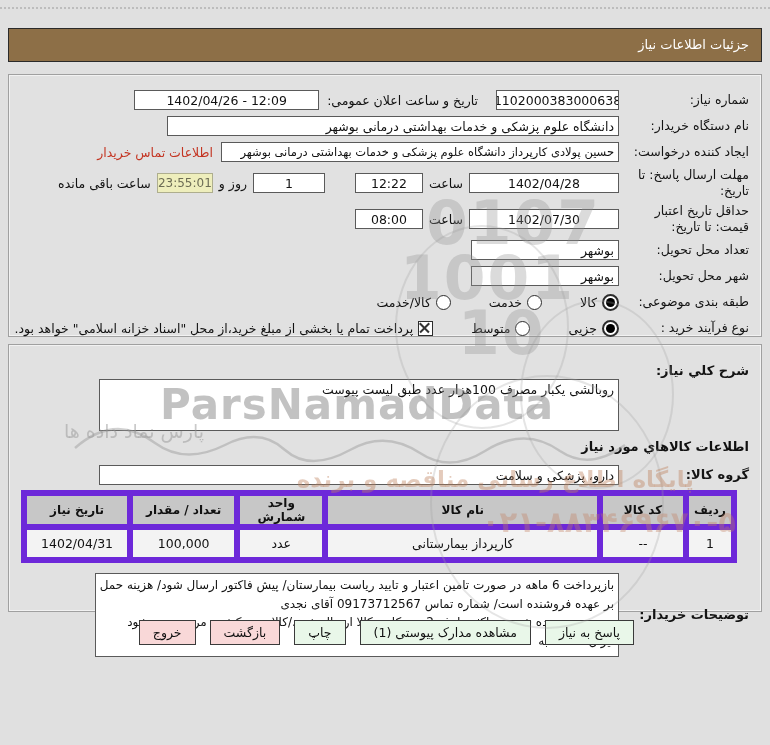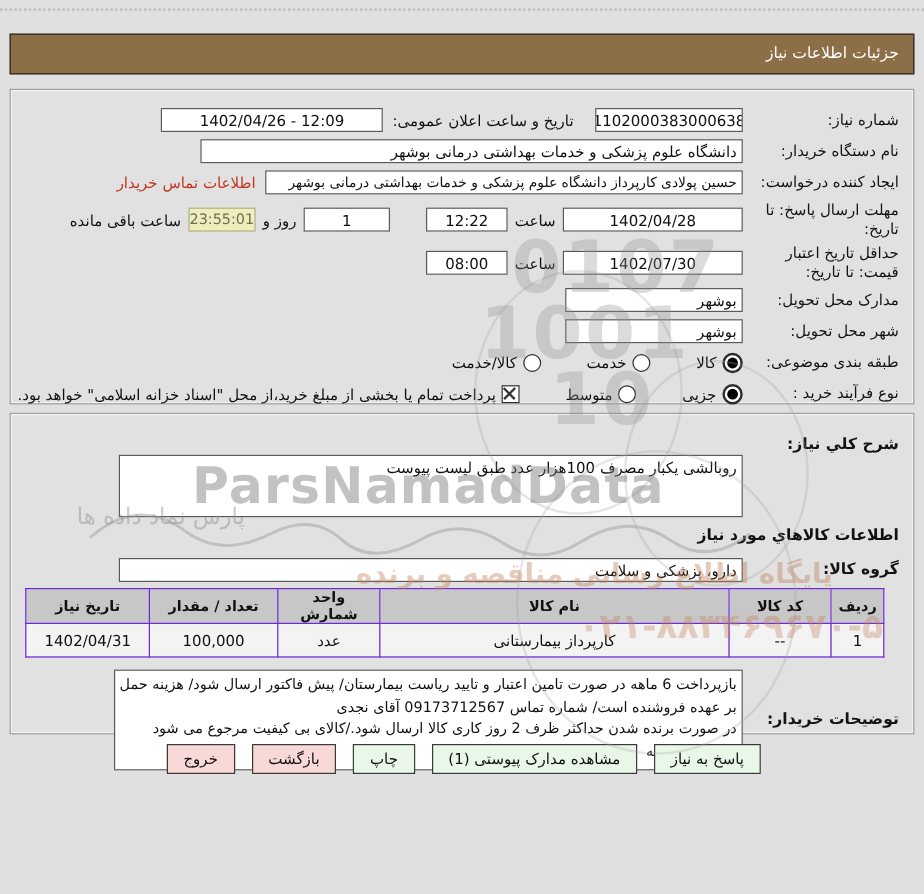--- a/index.html
+++ b/index.html
@@ -48,21 +48,21 @@
   .cb{flex:none;width:13px;height:13px;border:1px solid #2d2d2d;background:#fff;position:relative;margin-left:5px;}
   .cb::before,.cb::after{content:"";position:absolute;top:5px;left:-1px;width:13px;height:1.5px;background:#333;}
   .cb::before{transform:rotate(45deg);} .cb::after{transform:rotate(-45deg);}
   .longopt{font-size:12.5px;white-space:nowrap;}
   .descbox{width:520px;height:52px;align-items:flex-start;padding-top:2px;white-space:normal;margin-top:24px;}
   .heading{font-weight:bold;font-size:13px;margin:8px 0 10px 0;}
   .w520{width:520px}
   .notesbox{width:524px;height:84px;align-items:flex-start;white-space:normal;font-size:12px;line-height:1.55;display:block;padding:2px 4px;}
   .notesbox div{white-space:nowrap;overflow:hidden;}
   table.items{border-collapse:collapse;margin:4px 12px 10px auto;direction:rtl;}
-  table.items th,table.items td{border:1px solid #6d28d9;text-align:center;padding:0 3px;overflow:hidden;}
+  table.items th,table.items td{border:6px solid #6d28d9;text-align:center;padding:0 3px;overflow:hidden;}
   table.items th{background:#c7c7c7;font-size:12px;font-weight:bold;height:26px;}
   table.items td{background:#f3f3f3;font-size:12.5px;height:27px;}
   .ltrcell{direction:ltr;}
   .c1{width:37px}.c2{width:83px}.c3{width:300px}.c4{width:81px}.c5{width:103px}.c6{width:98px}
   .btns{position:absolute;top:620px;right:136px;display:flex;gap:14px;z-index:1;}
   .btn{
     height:25px;box-sizing:border-box;border:1px solid #3a3a3a;font-size:12.5px;
     display:flex;align-items:center;padding:0 13px;cursor:pointer;white-space:nowrap;
   }
   .btn.green{background:#e9f7e9;}
@@ -122,21 +122,21 @@
   </div>
 
   <div class="row" style="min-height:32px">
     <div class="lbl">حداقل تاریخ اعتبار قیمت: تا تاریخ:</div>
     <div class="box num w150">1402/07/30</div>
     <div class="mid">ساعت</div>
     <div class="box num w68">08:00</div>
   </div>
 
   <div class="row">
-    <div class="lbl">مدارک محل تحویل:</div>
+    <div class="lbl">تعداد محل تحویل:</div>
     <div class="box w148">بوشهر</div>
   </div>
 
   <div class="row">
     <div class="lbl">شهر محل تحویل:</div>
     <div class="box w148">بوشهر</div>
   </div>
 
   <div class="row">
     <div class="lbl">طبقه بندی موضوعی:</div>

